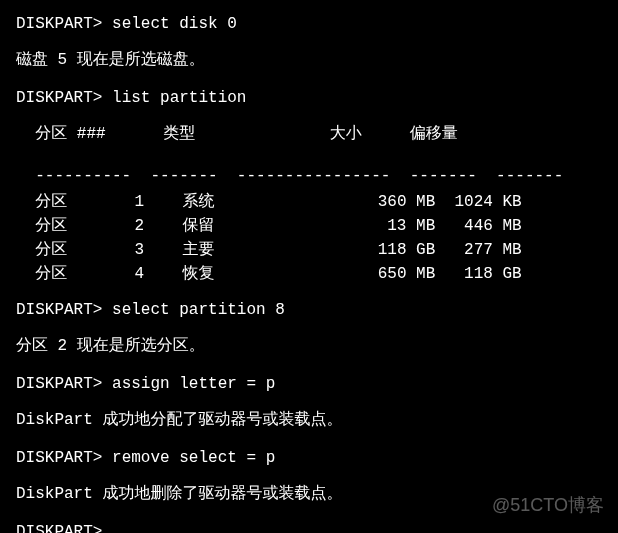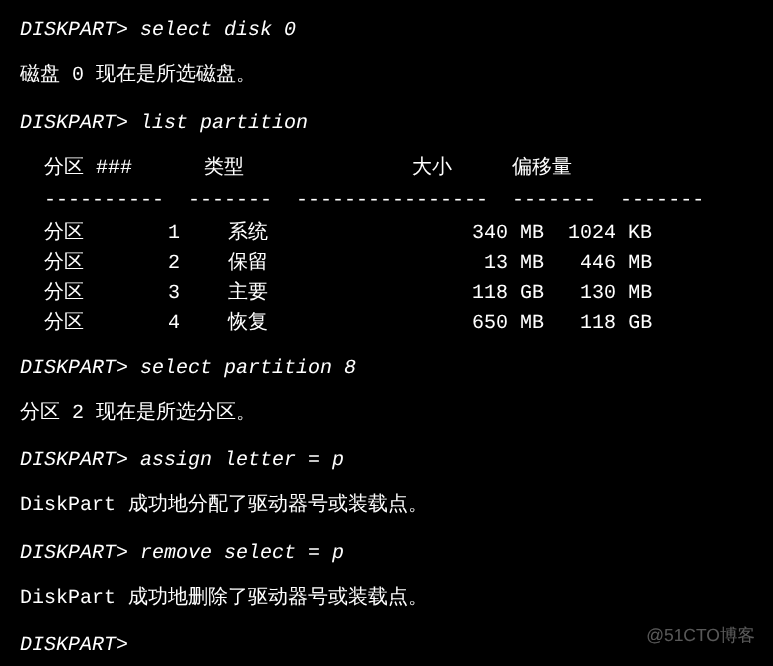--- a/index.html
+++ b/index.html
@@ -18,66 +18,65 @@
       height: 533px;
       overflow: hidden;
       position: relative;
     }
     .line {
       white-space: pre;
       margin-bottom: 2px;
     }
     .prompt-line {
       white-space: pre;
-      font-style: italic;
     }
     .blank {
       height: 12px;
     }
     .table-header {
       white-space: pre;
-      margin-bottom: 2px;
+      margin-bottom: 18px;
     }
     .table-divider {
       white-space: pre;
       margin-bottom: 2px;
       letter-spacing: 0;
     }
     .table-row {
       white-space: pre;
     }
     .watermark {
       position: absolute;
       bottom: 14px;
       right: 14px;
       color: rgba(255,255,255,0.35);
-      font-size: 14px;
+      font-size: 18px;
       font-family: Arial, sans-serif;
     }
     .cursor {
       display: inline-block;
     }
   </style>
 </head>
 <body>
 
 <div class="prompt-line"><span>DISKPART&gt;</span> <span>select disk 0</span></div>
 <div class="blank"></div>
-<div class="line">磁盘 0 现在是所选磁盘。</div>
+<div class="line">磁盘 5 现在是所选磁盘。</div>
 <div class="blank"></div>
 <div class="prompt-line"><span>DISKPART&gt;</span> <span>list partition</span></div>
 <div class="blank"></div>
 
 <div class="table-header">  <span>分区</span> <span>###</span>      <span>类型</span>              <span>大小</span>     <span>偏移量</span></div>
 
 <div class="table-divider">  <span>----------</span>  <span>-------</span>  <span>----------------</span>  <span>-------</span>  <span>-------</span></div>
 
-<div class="table-row">  <span>分区</span>       <span>1</span>    <span>系统</span>                 <span>340 MB</span>  <span>1024 KB</span></div>
+<div class="table-row">  <span>分区</span>       <span>1</span>    <span>系统</span>                 <span>360 MB</span>  <span>1024 KB</span></div>
 <div class="table-row">  <span>分区</span>       <span>2</span>    <span>保留</span>                  <span>13 MB</span>   <span>446 MB</span></div>
-<div class="table-row">  <span>分区</span>       <span>3</span>    <span>主要</span>                 <span>118 GB</span>   <span>130 MB</span></div>
+<div class="table-row">  <span>分区</span>       <span>3</span>    <span>主要</span>                 <span>118 GB</span>   <span>277 MB</span></div>
 <div class="table-row">  <span>分区</span>       <span>4</span>    <span>恢复</span>                 <span>650 MB</span>   <span>118 GB</span></div>
 
 <div class="blank"></div>
 <div class="prompt-line"><span>DISKPART&gt;</span> <span>select partition 8</span></div>
 <div class="blank"></div>
 <div class="line">分区 2 现在是所选分区。</div>
 <div class="blank"></div>
 <div class="prompt-line"><span>DISKPART&gt;</span> <span>assign letter = p</span></div>
 <div class="blank"></div>
 <div class="line">DiskPart 成功地分配了驱动器号或装载点。</div>

